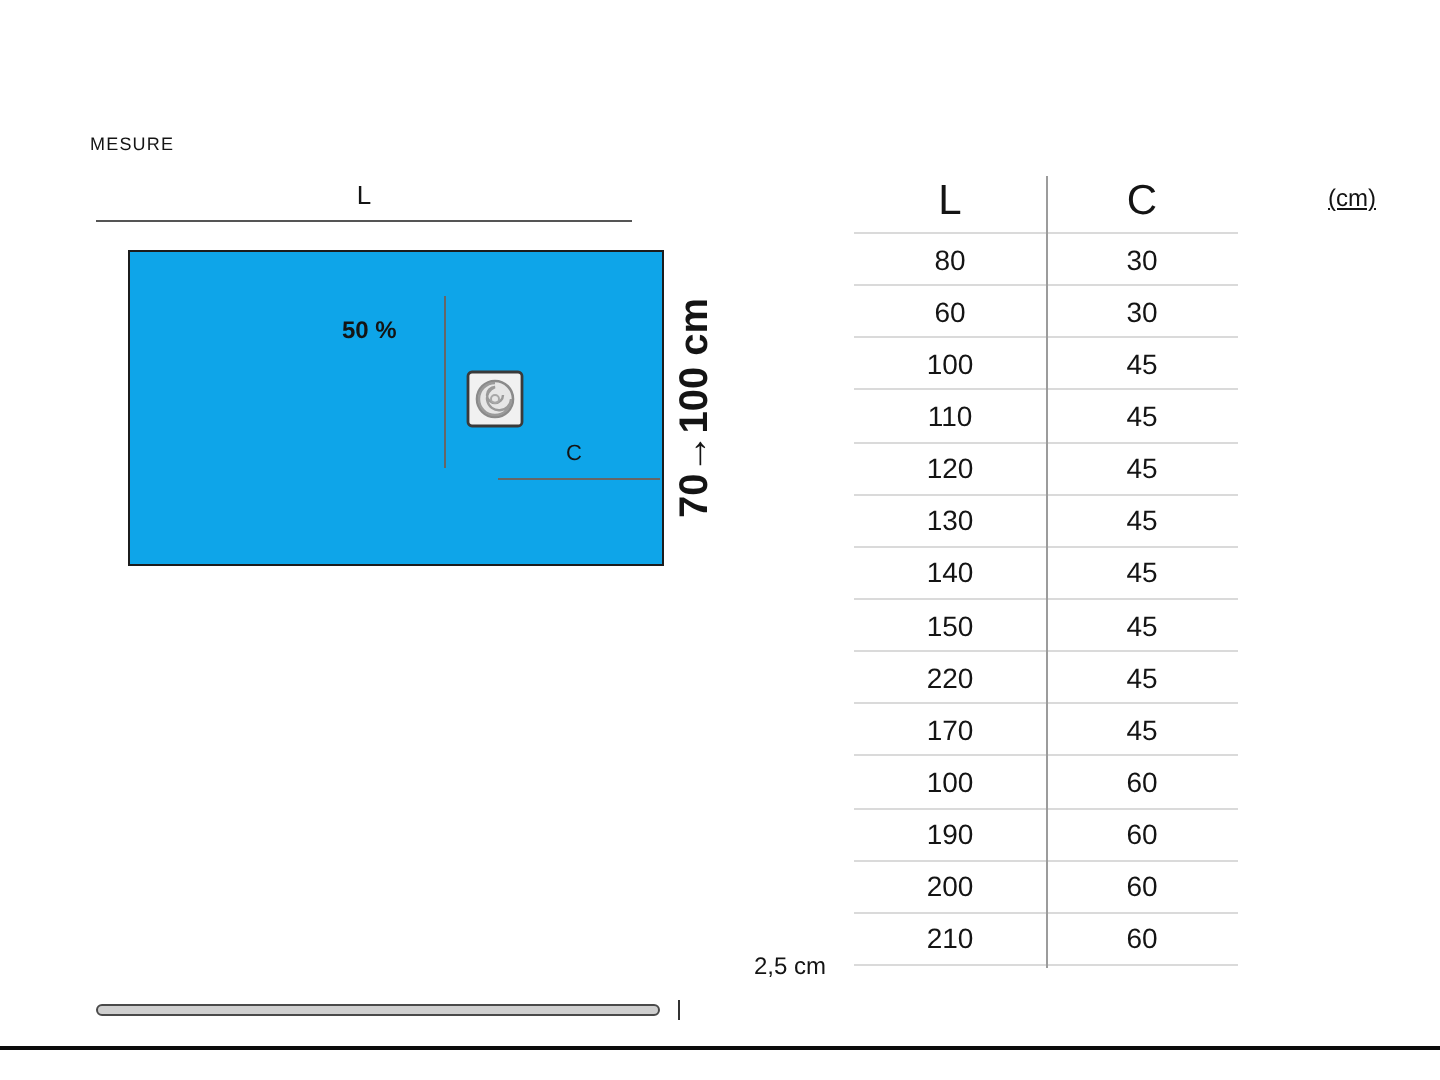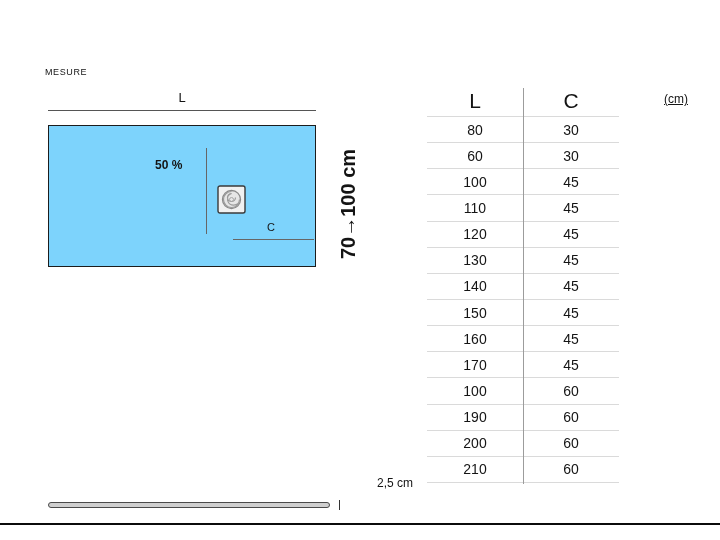--- a/index.html
+++ b/index.html
@@ -11,21 +11,21 @@
   }
   .page { position:relative; width:720px; height:540px; background:#fff; overflow:hidden; }
   .abs { position:absolute; }
 
   
   .mesure { left:26px; top:67px; font-size:9px; letter-spacing:.6px;margin-left:19px; }
 
   
   .l-label { left:48px; top:90px; width:268px; text-align:center; font-size:13px; }
   .l-line  { left:48px; top:110px; width:268px; height:1px; background:#555; }
-  .tray { left:48px; top:125px; width:268px; height:142px; border:1.5px solid #1c1c1c; background:#7dd3fc; }
+  .tray { left:64px; top:125px; width:268px; height:158px; border:1.5px solid #1c1c1c; background:#0ea5e9; }
   .slope-label { left:106px; top:32px; font-size:12px; font-weight:bold; }
   .slope-vline { left:157px; top:22px; width:1px; height:86px; background:#666; }
   .drain { left:168px; top:59px; width:29px; height:29px; }
   .c-line { left:184px; top:113px; width:81px; height:1px; background:#666; }
   .c-label { left:218px; top:95px; font-size:11px; }
   .len-range { left:48px; top:290px; width:268px; text-align:center; font-size:20px; font-weight:bold; }
   .wid-range { left:348px; top:204px; transform:translate(-50%,-50%) rotate(-90deg); font-size:20px; font-weight:bold; white-space:nowrap; }
 
   
   .size-table { left:427px; top:85px; width:192px; height:399px; }
@@ -104,21 +104,21 @@
       </div>
         <div class="trow drow">
         <div class="cell">140</div>
         <div class="cell">45</div>
       </div>
         <div class="trow drow">
         <div class="cell">150</div>
         <div class="cell">45</div>
       </div>
         <div class="trow drow">
-        <div class="cell">160</div>
+        <div class="cell">220</div>
         <div class="cell">45</div>
       </div>
         <div class="trow drow">
         <div class="cell">170</div>
         <div class="cell">45</div>
       </div>
         <div class="trow drow">
         <div class="cell">100</div>
         <div class="cell">60</div>
       </div>

